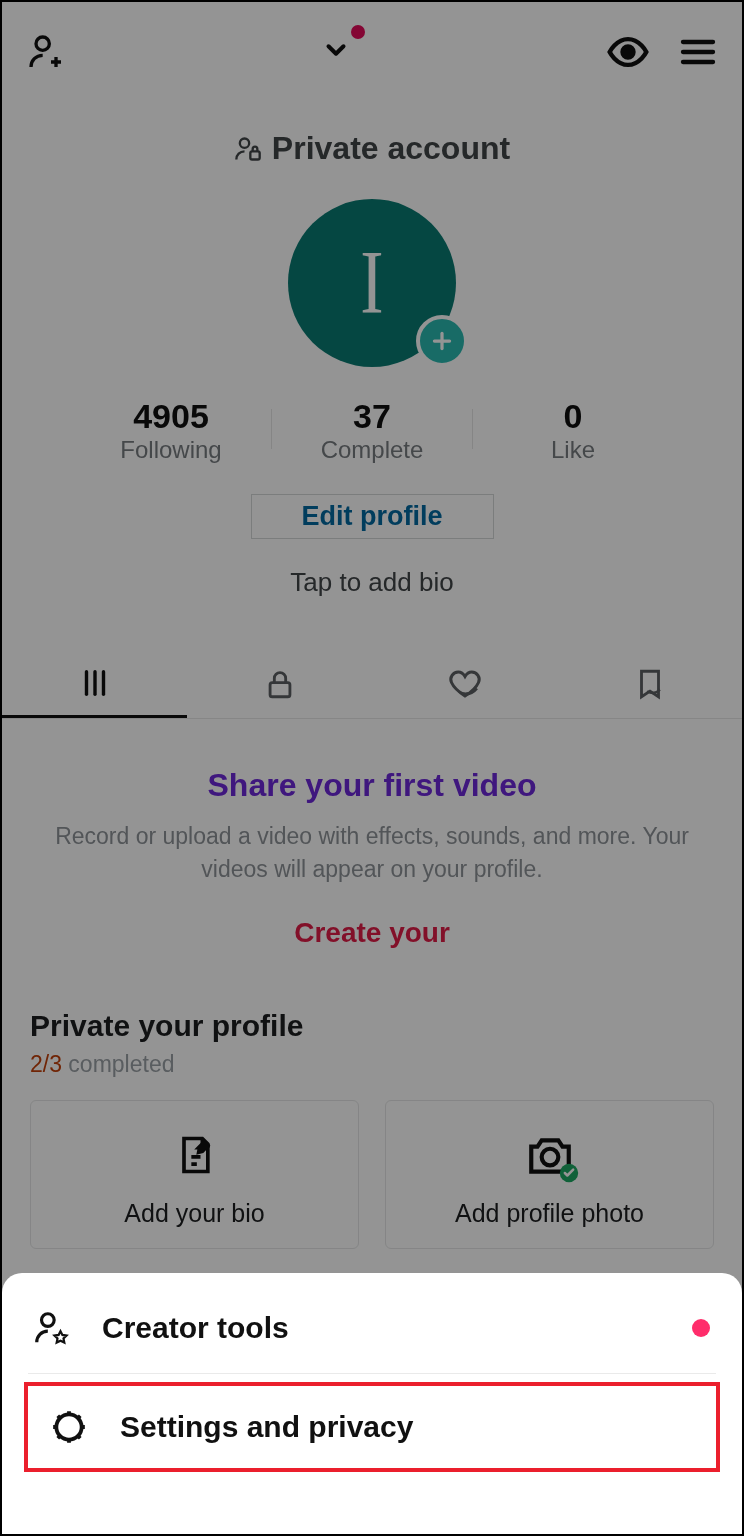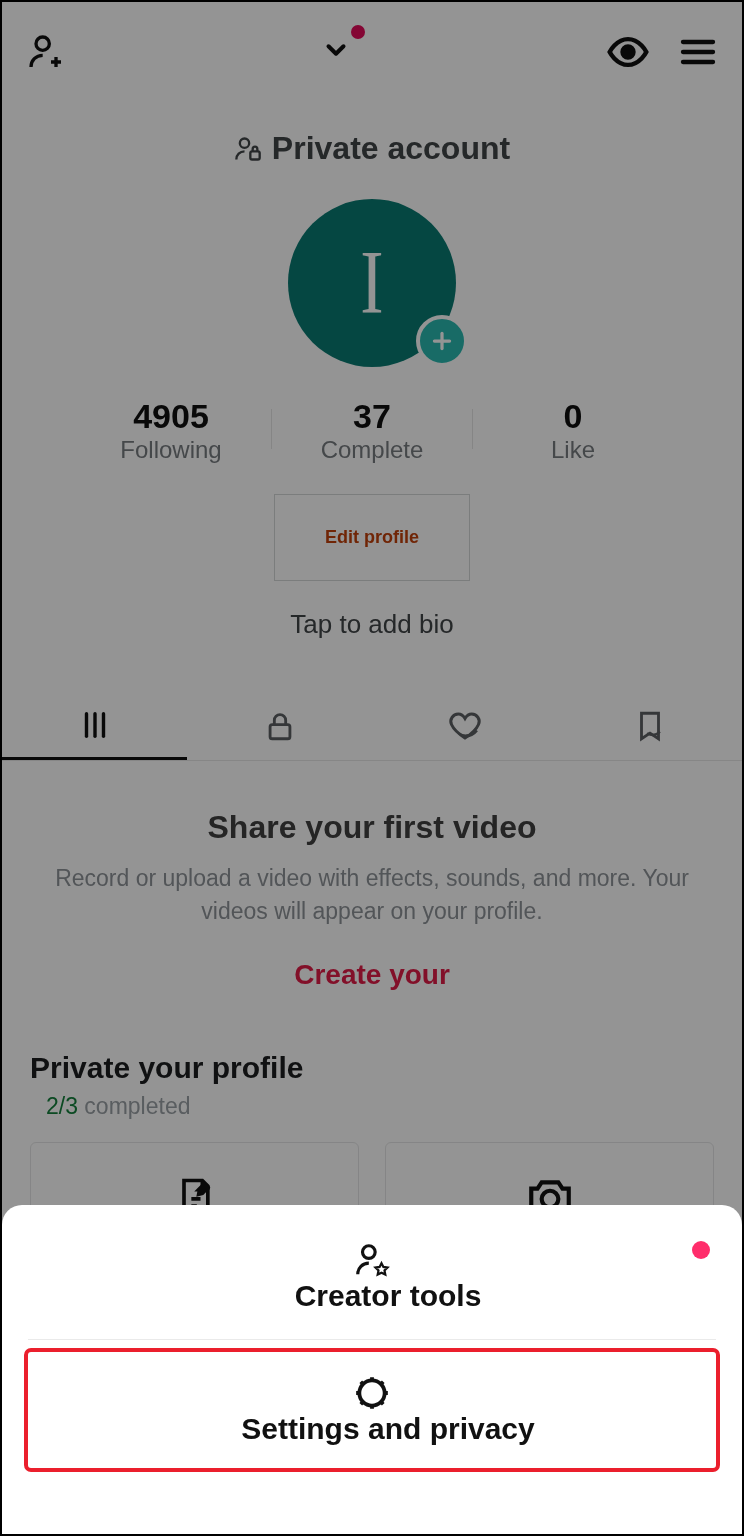--- a/index.html
+++ b/index.html
@@ -22,49 +22,49 @@
   
   .username { text-align:center; font-size:31px; font-weight:600; color:#111; letter-spacing:0.3px; margin-top:20px; }
   
   .stats { display:flex; justify-content:center; margin-top:30px; }
   .stat { width:200px; text-align:center; }
   .stat-num { font-size:34px; font-weight:700; color:#111; }
   .stat-label { font-size:24px; color:#777c80; font-weight:450; }
   .stat-sep { width:1px; height:40px; background:#e5e5e5; margin-top:12px; }
   
   .edit-row { display:flex; justify-content:center; margin-top:30px; }
-  .edit-btn { border:1.5px solid #d5d7d8; background:transparent; padding:32px 50px; font-size:18px; font-weight:600; color:#c2410c; }
+  .edit-btn { border:1.5px solid #d5d7d8; background:transparent; padding:6px 50px; font-size:27px; font-weight:600; color:#0369a1; }
   .bio-hint { text-align:center; margin-top:28px; font-size:26px; color:#414548; }
   
   .tabs { display:flex; margin-top:52px; border-bottom:1px solid #e7e7e7; }
   .tab { flex:1; display:flex; align-items:center; justify-content:center; height:68px; }
   .tab-active { border-bottom:3px solid #111; }
   .tab svg { color:#5c5f62; }
   .tab-active svg { color:#111; }
   
   .empty { text-align:center; padding:48px 44px 36px; }
-  .empty-title { font-size:32px; font-weight:700; color:#404040; }
+  .empty-title { font-size:32px; font-weight:700; color:#6d28d9; }
   .empty-sub { font-size:23px; color:#8e9398; margin-top:16px; line-height:1.45; }
   .create-link { display:block; margin-top:30px; font-size:28px; font-weight:600; color:#e11d48; }
   
   .complete-section { padding:24px 28px 0; }
   .complete-title { font-size:30px; font-weight:700; color:#1c1e20; }
   .complete-sub { font-size:23px; color:#9aa0a5; margin-top:8px; }
-  .complete-sub .frac { color:#15803d;margin-left:16px; }
+  .complete-sub .frac { color:#c2410c; }
   .cards-row { display:flex; gap:26px; margin-top:22px; }
   .card { flex:1; border:1.5px solid #e5e6e7; border-radius:6px; display:flex; flex-direction:column; align-items:center; padding:28px 8px 20px; }
   .card-icon { height:52px; display:flex; align-items:center; }
   .card-label { font-size:25px; color:#1c1e20; margin-top:18px; font-weight:500; }
   
   .sheet { position:absolute; left:0; right:0; bottom:0; background:#fff; border-radius:20px 20px 0 0; z-index:10; padding:10px 0 62px; }
-  .sheet-item { display:flex; align-items:center; padding:26px 30px; font-size:30px; font-weight:550; color:#111; position:relative;flex-direction:column; }
+  .sheet-item { display:flex; align-items:center; padding:26px 30px; font-size:30px; font-weight:550; color:#111; position:relative; }
   .sheet-item .label { margin-left:32px; }
   .sheet-item .right-dot { position:absolute; right:32px; width:18px; height:18px; border-radius:50%; background:#ff2d6b; }
   .sheet-sep { height:1px; background:#eaeaea; margin:0 26px; }
-  .highlight-box { border:4px solid #eb1f2d; border-radius:7px; margin:8px 22px 0; }
+  .highlight-box { border:4px solid #eb1f2d; border-radius:0; margin:8px 22px 0;padding-left:8px; }
   .highlight-box .sheet-item { padding:22px 14px; }
   
   .icon { display:inline-flex; }
 </style>
 </head>
 <body>
 
 <div class="frame">
 
   <div class="topbar">

